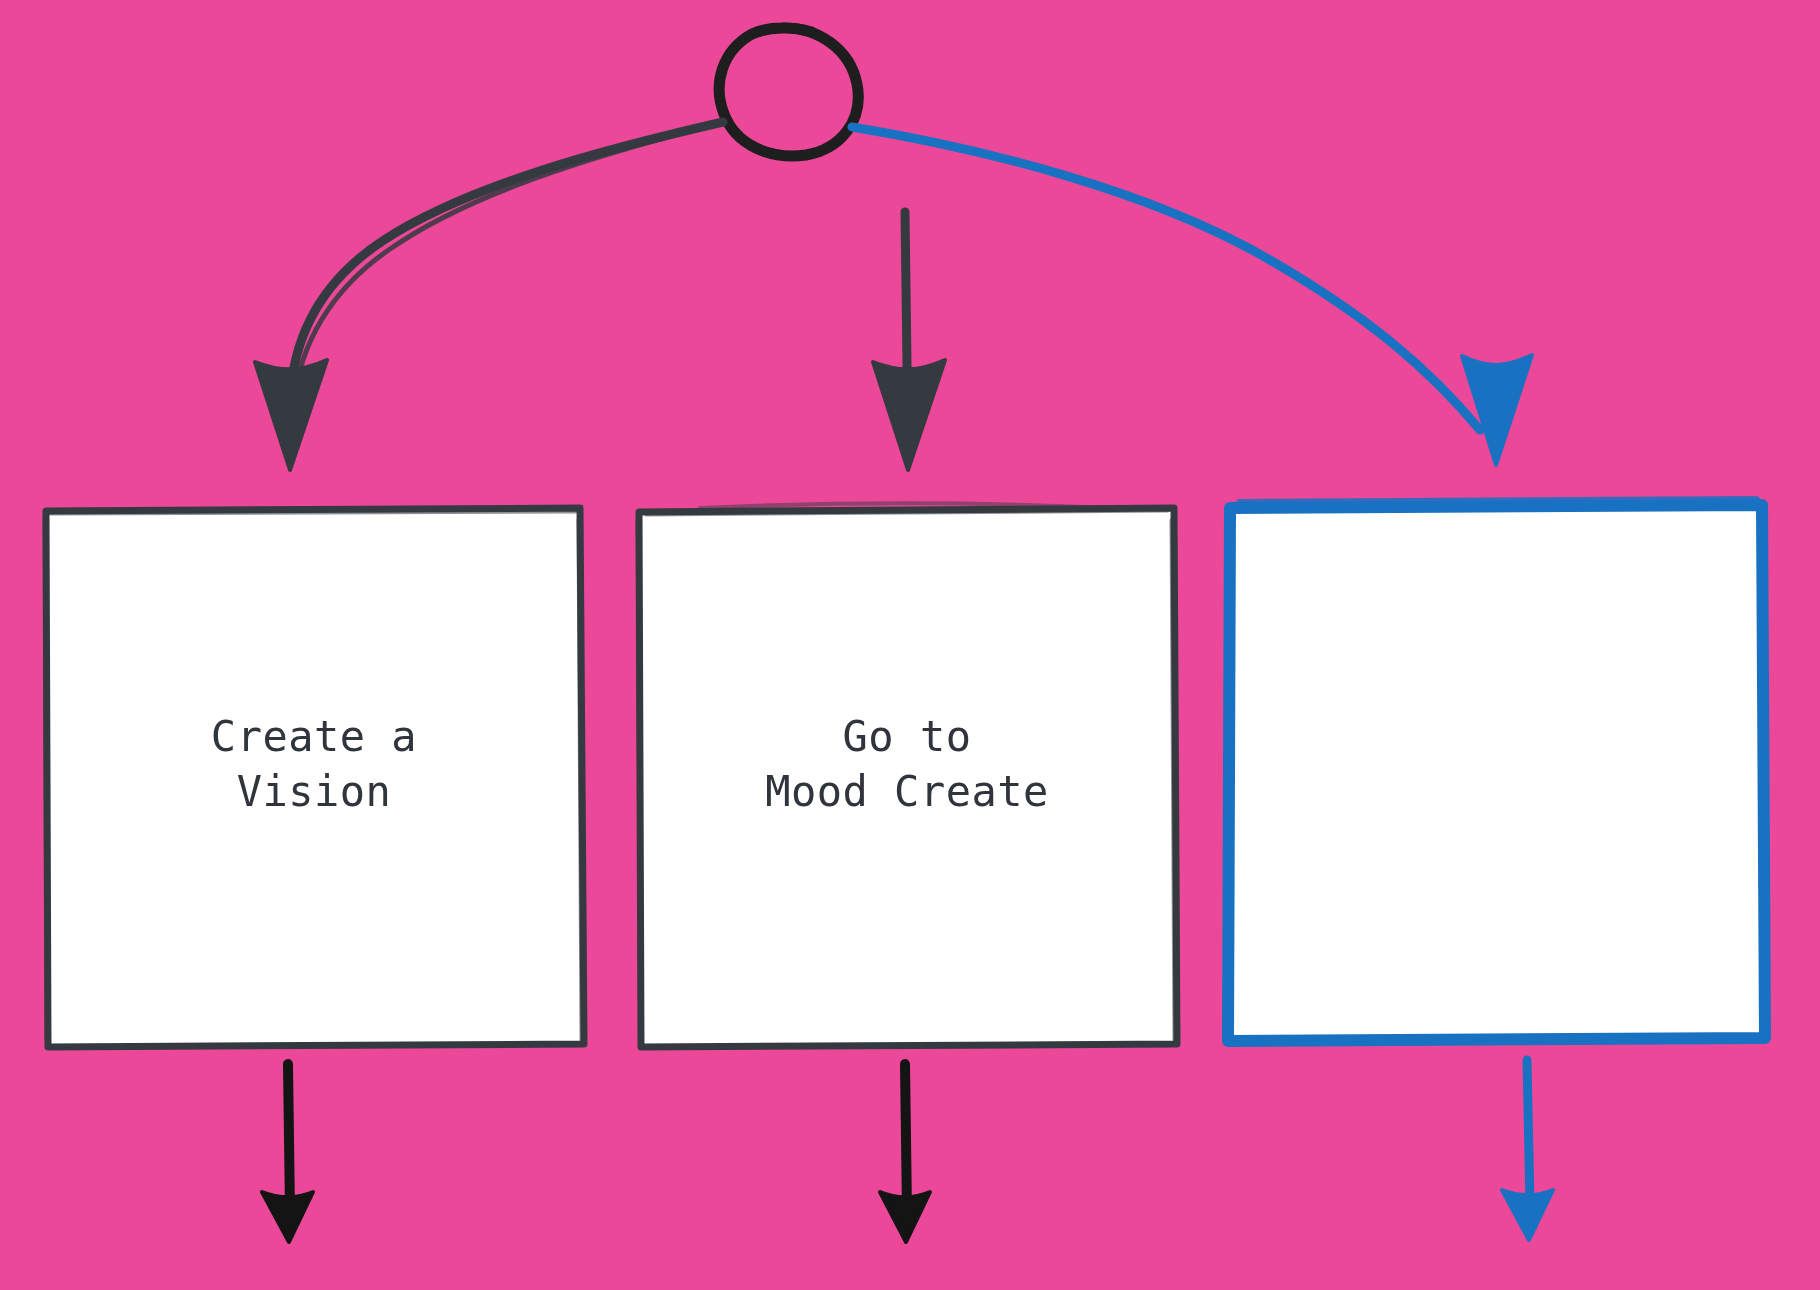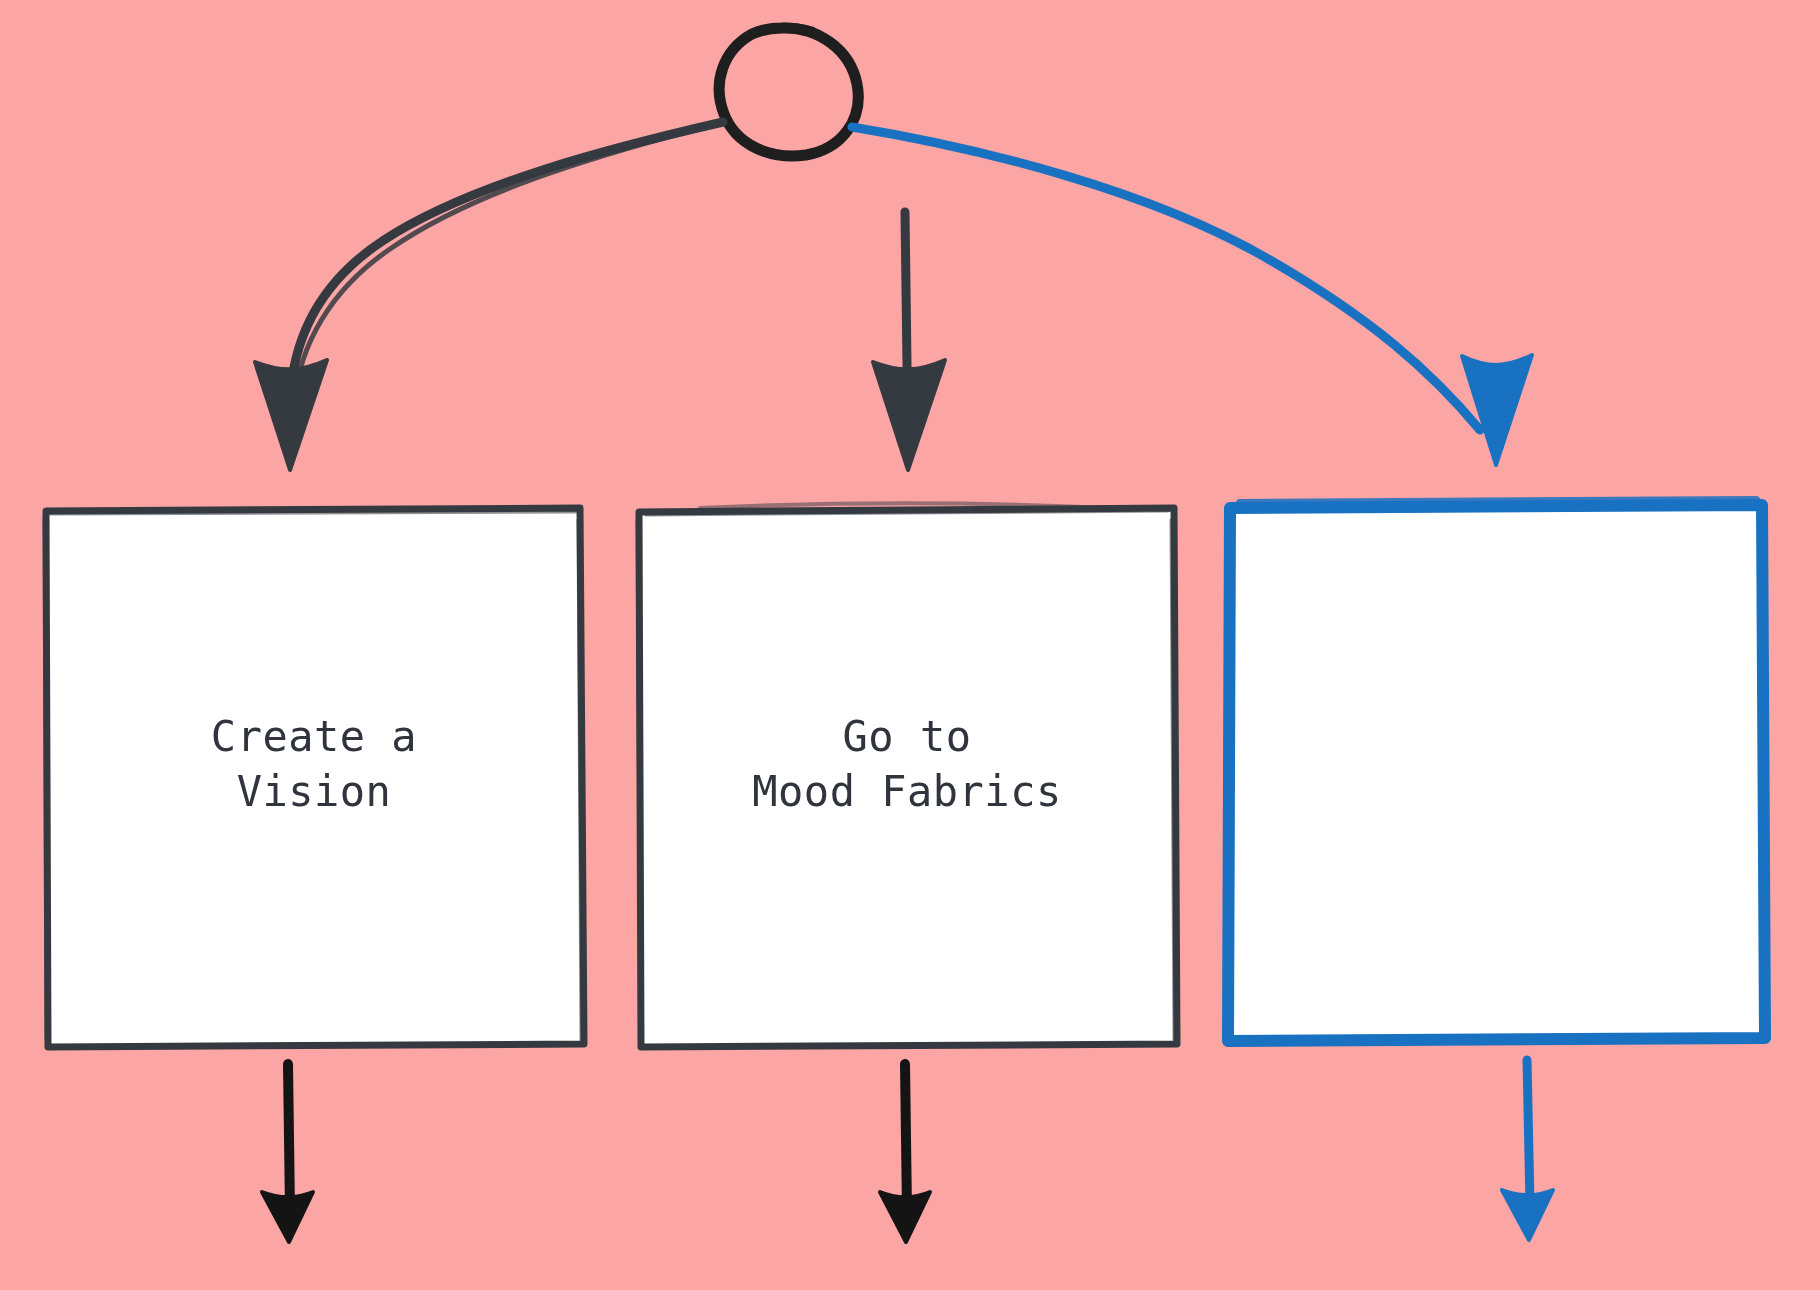--- a/index.html
+++ b/index.html
@@ -7,21 +7,21 @@
     padding: 0;
     background: #ffffff;
   }
   body {
     font-family: "DejaVu Sans Mono", monospace;
   }
   #canvas {
     position: relative;
     width: 1820px;
     height: 1290px;
-    background: #fca5a5;
+    background: #ec4899;
     overflow: hidden;
   }
   #flow-svg {
     position: absolute;
     top: 0;
     left: 0;
     width: 1820px;
     height: 1290px;
   }
   .node-label {
@@ -104,16 +104,16 @@
     <g>
       <path d="M 1527 1060 L 1530 1205" fill="none" stroke="#1971c2" stroke-width="9" stroke-linecap="round"></path>
       <path d="M 1502 1190 L 1529 1240 L 1553 1190 C 1536 1197 1520 1197 1502 1190 Z" fill="#1971c2" stroke="#1971c2" stroke-width="4" stroke-linejoin="round"></path>
     </g>
   </svg>
 
   <div class="node-label" style="left:44px; top:710px; width:540px;">Create a
 Vision</div>
 
   <div class="node-label" style="left:637px; top:710px; width:540px;">Go to
-Mood Fabrics</div>
+Mood Create</div>
 
 
 </div>
 
 </body></html>

